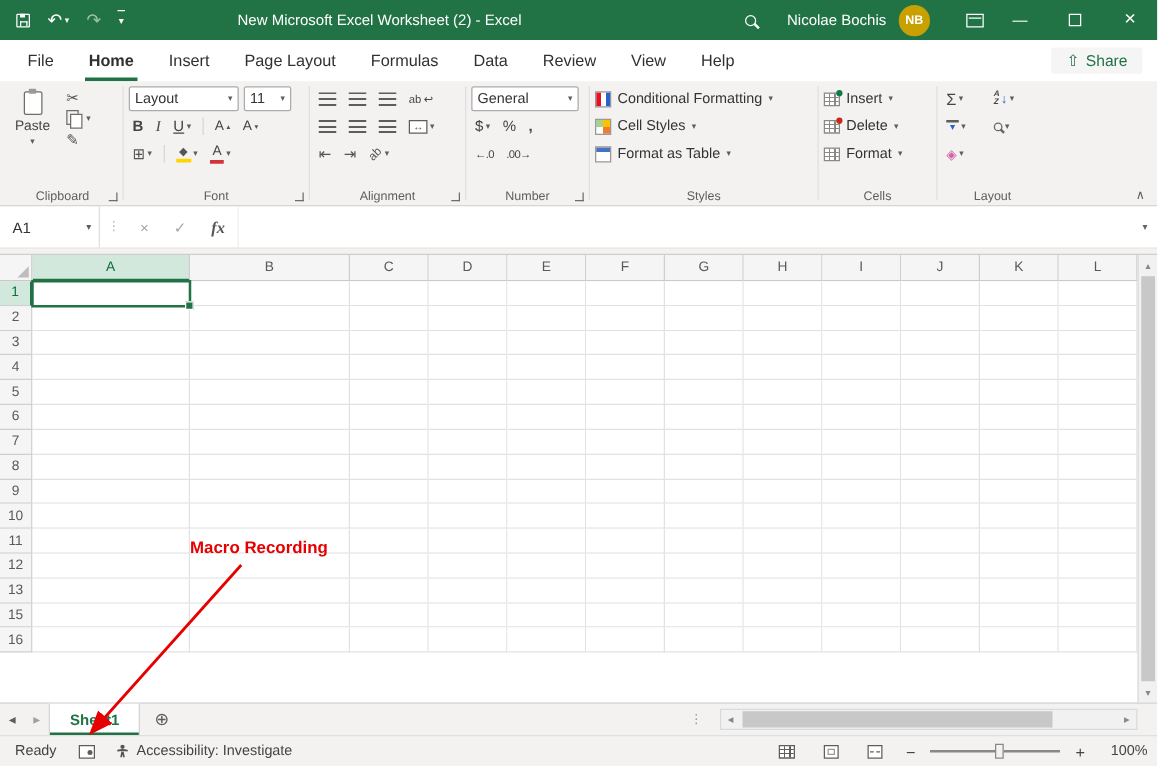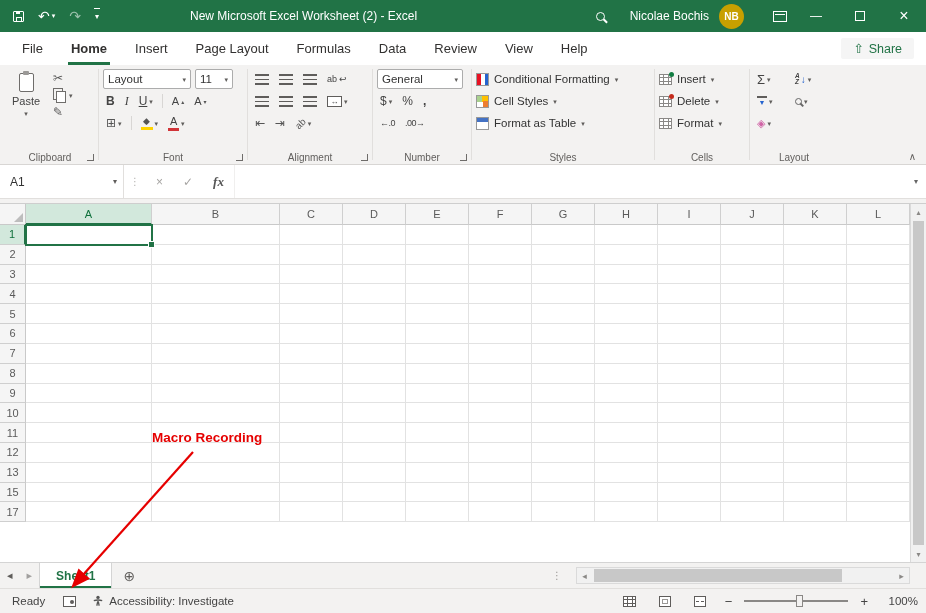--- a/index.html
+++ b/index.html
@@ -97,21 +97,21 @@
   .fillic{display:inline-flex;flex-direction:column;align-items:center;line-height:1;}
   .filltop{width:10px;height:2px;background:#5f5d5b;margin-bottom:1px;}
   .fillglyph{font-size:7px;color:#2564CF;}
   .lens-g{width:7px;height:7px;border:1.5px solid #666;border-radius:50%;position:relative;display:inline-block;}
   .lens-g:after{content:"";position:absolute;width:4px;height:1.5px;background:#666;transform:rotate(45deg);right:-3px;bottom:-2px;}
   .clearic{font-size:11px;color:#D064A6;}
   .collapse{position:absolute;right:10px;bottom:2px;font-size:10px;color:#605E5C;}
 
   
   .fbar{height:34px;background:#fff;border-bottom:1px solid #E1DFDD;display:flex;align-items:stretch;font-size:12px;}
-  .namebox{width:124px;display:flex;align-items:center;padding:0 6px 0 10px;color:#333;border-right:1px solid #E1DFDD;}
+  .namebox{width:80px;display:flex;align-items:center;padding:0 6px 0 10px;color:#333;border-right:1px solid #E1DFDD;}
   .namebox .dd{margin-left:auto;font-size:8px;}
   .fdots{display:flex;align-items:center;color:#b5b3b1;font-size:10px;padding:0 6px;}
   .fbtn{display:flex;align-items:center;padding:0 10px;font-size:12px;color:#A6A4A2;}
   .fx{color:#555;font-style:italic;font-family:"Liberation Serif","DejaVu Serif",serif;font-weight:700;font-size:13px;}
   .finput{flex:1;border-left:1px solid #F0EFEE;}
   .fexpand{display:flex;align-items:center;padding:0 8px;font-size:8px;color:#666;}
   .fspacer{height:5px;background:#F3F2F1;border-bottom:1px solid #CECECE;}
 
   
   .gridzone{position:relative;height:358px;background:#fff;}
@@ -719,21 +719,21 @@
           <div class="g-cell" style="width: 63px;"></div>
           <div class="g-cell" style="width: 63px;"></div>
           <div class="g-cell" style="width: 63px;"></div>
           <div class="g-cell" style="width: 63px;"></div>
           <div class="g-cell" style="width: 63px;"></div>
           <div class="g-cell" style="width: 63px;"></div>
           <div class="g-cell" style="width: 63px;"></div>
           <div class="g-cell" style="width: 63px;"></div>
         </div>
         <div class="g-row">
-          <div class="row-h">17</div>
+          <div class="row-h">16</div>
           <div class="g-cell" style="width: 126px;"></div>
           <div class="g-cell" style="width: 128px;"></div>
           <div class="g-cell" style="width: 63px;"></div>
           <div class="g-cell" style="width: 63px;"></div>
           <div class="g-cell" style="width: 63px;"></div>
           <div class="g-cell" style="width: 63px;"></div>
           <div class="g-cell" style="width: 63px;"></div>
           <div class="g-cell" style="width: 63px;"></div>
           <div class="g-cell" style="width: 63px;"></div>
           <div class="g-cell" style="width: 63px;"></div>

